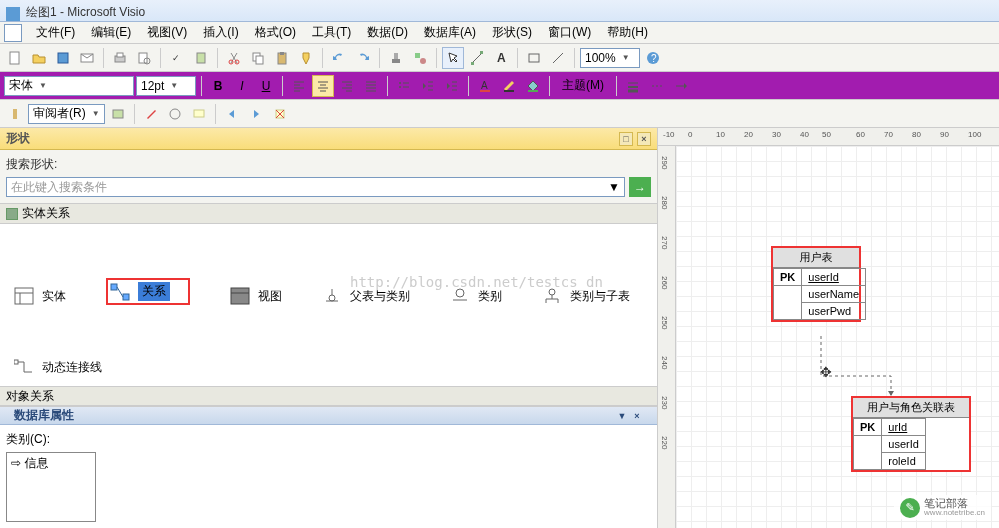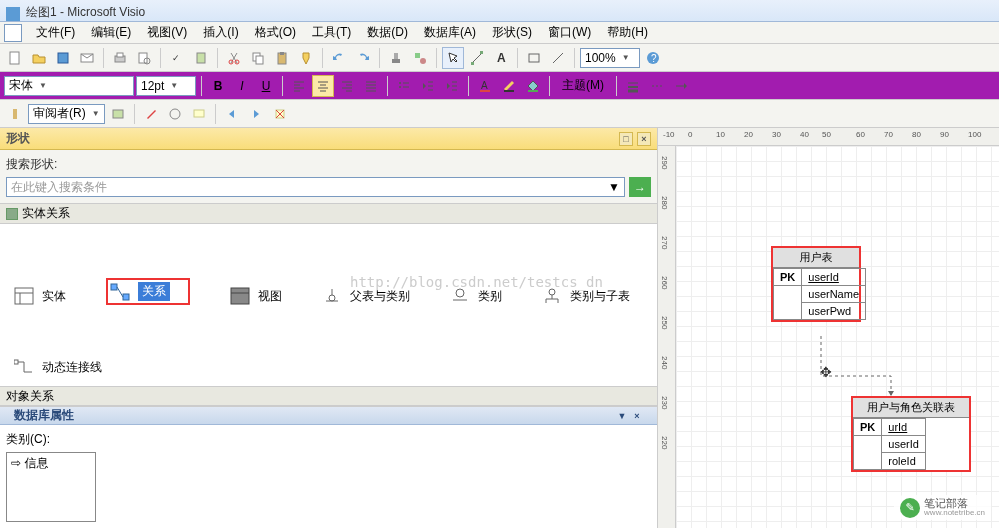--- a/index.html
+++ b/index.html
@@ -37,21 +37,21 @@
 .searchinput .placeholder { color: #999; }
 .gobtn { width: 22px; height: 20px; background: #4caf50; color: #fff; display: flex; align-items: center; justify-content: center; cursor: pointer; }
 
 .catbar { height: 20px; background: #e8e8e0; border-bottom: 1px solid #ccc; display: flex; align-items: center; padding: 0 6px; }
 .catbar .caticon { width: 12px; height: 12px; background: #8a8; border: 1px solid #696; margin-right: 4px; }
 
 .stencil { padding: 10px 14px; background: #fff; display: flex; flex-wrap: wrap; gap: 9px 40px; position: relative; flex: 1; align-items: flex-end; }
 .shape-item { display: flex; align-items: center; gap: 8px; cursor: pointer; }
 .shape-item .sicon { width: 20px; height: 18px; }
 .shape-item.selected { border: 2px solid #e33; padding: 2px 18px 2px 2px; }
-.shape-item.selected .lbl { background: #3b7dd8; color: #ffffff; padding: 1px 4px; }
+.shape-item.selected .lbl { background: #3b7dd8; color: #000000; padding: 1px 4px; }
 .watermark { position: absolute; left: 350px; top: 50px; color: #ccc; font-size: 14px; font-family: monospace; }
 
 .catbar2 { height: 20px; background: #e8e8e0; border-top: 1px solid #ccc; border-bottom: 1px solid #ccc; display: flex; align-items: center; padding: 0 6px; }
 
 .dbprops { border-top: 1px solid #ccc; }
 .dbprops .hdr { height: 18px; background: linear-gradient(#e0e8f4, #c8d8ec); border-bottom: 1px solid #a0b8d8; display: flex; align-items: center; justify-content: space-between; padding: 0 14px; color: #2a4a7a; font-weight: bold; }
 .dbprops .hdr .btns { display: flex; gap: 3px; }
 .dbprops .hdr .xb { width: 12px; height: 12px; display: flex; align-items: center; justify-content: center; font-size: 9px; cursor: pointer; }
 .dbprops .body { padding: 6px; display: flex; gap: 8px; }
 .dbprops .listbox { width: 90px; height: 70px; border: 1px solid #888; background: #fff; }

